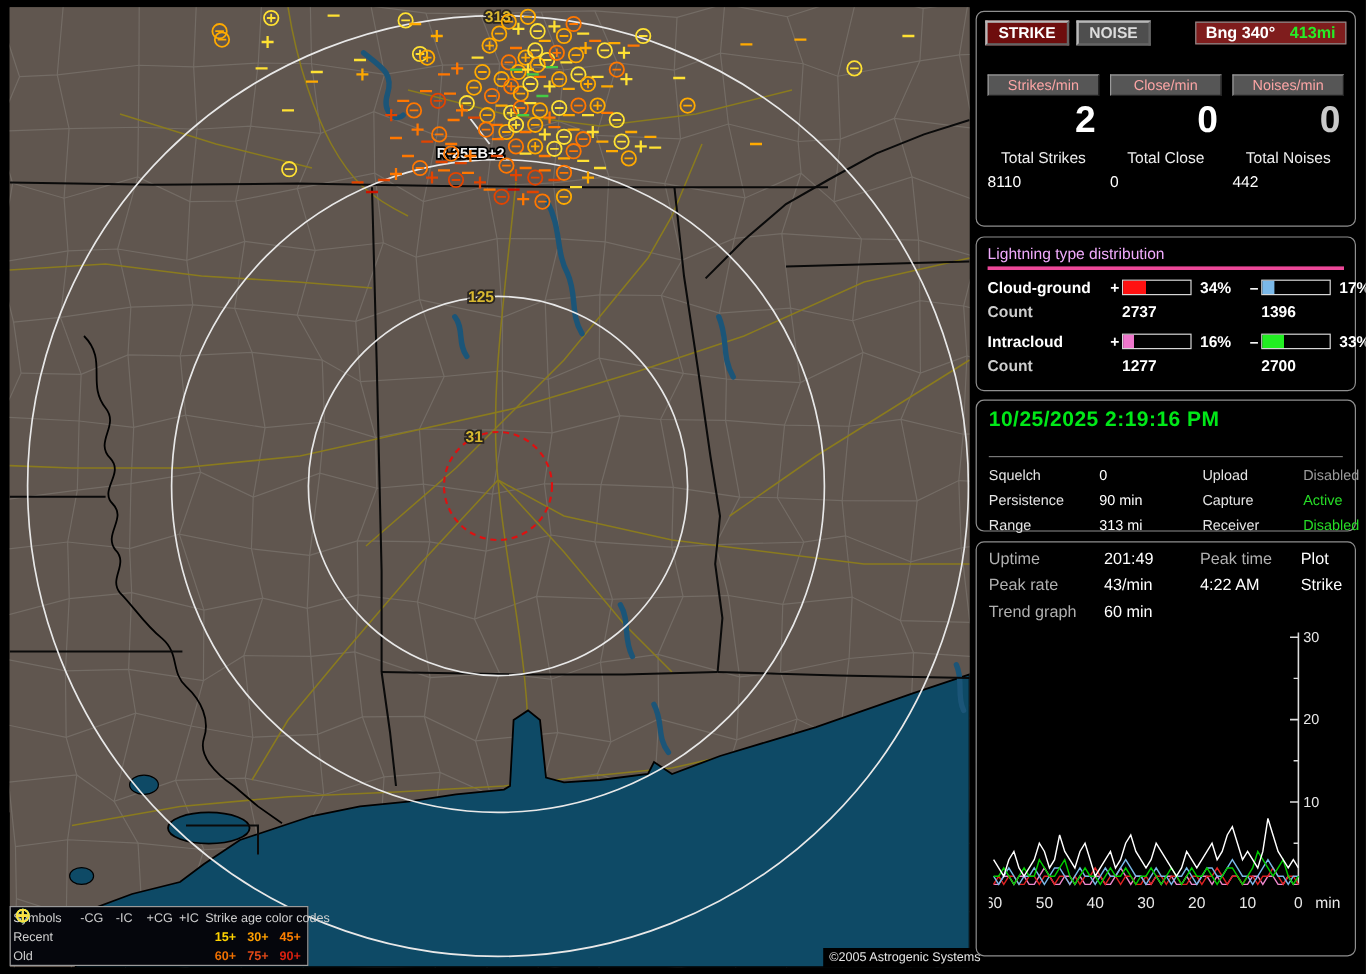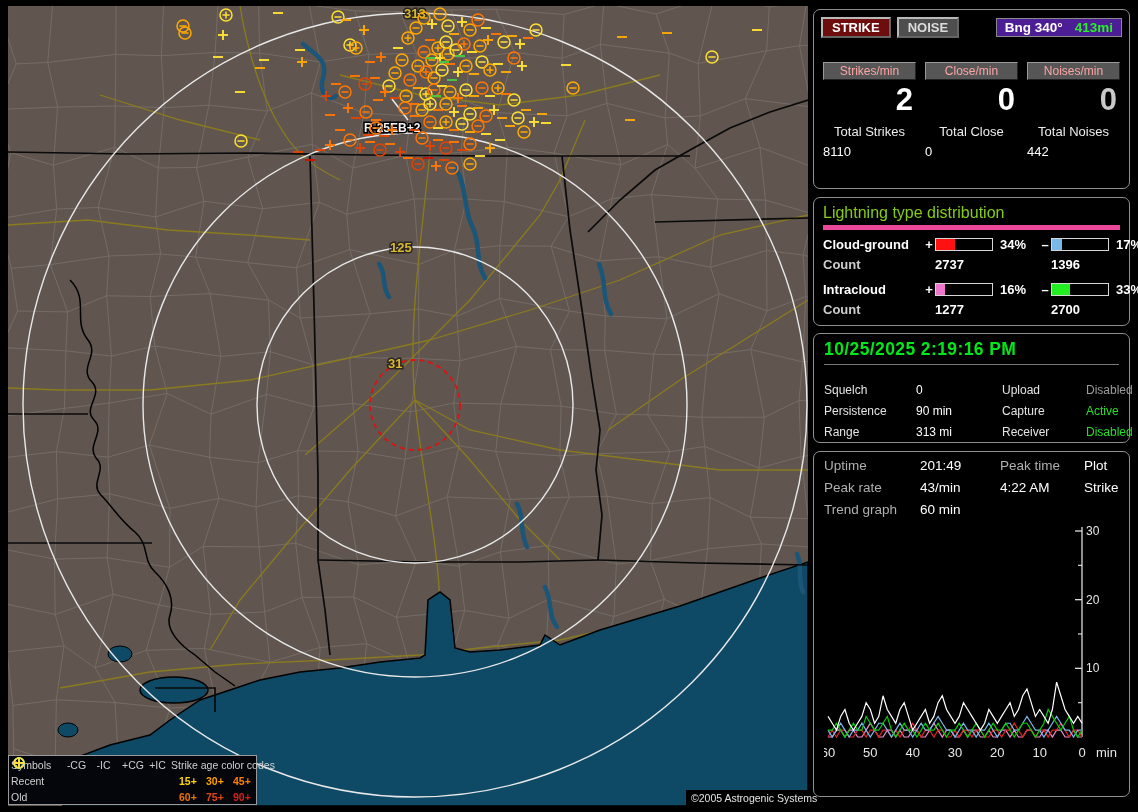--- a/index.html
+++ b/index.html
@@ -20,46 +20,46 @@
   .legendbox .agecell{font-weight:bold;}
   .symcell{display:flex;justify-content:center;}
   
   .pbox{position:absolute;left:813px;width:317px;background:#000;border:1px solid #8f8f8f;
         border-radius:7px;box-sizing:border-box;color:#fff;}
   .box1{top:9px;height:180px;padding:7px 7px;}
   .row1{display:flex;align-items:center;}
   .btn{font-weight:bold;font-size:13px;padding:1px 9px;border:2px outset #b9b9b9;cursor:pointer;}
   .btn-strike{background:#6e0d0d;color:#fff;margin-right:6px;}
   .btn-noise{background:#4e4e4e;color:#dcdcdc;}
-  .bngpanel{margin-left:auto;background:#4c1d95;border:1px solid #8a8a8a;padding:1px 8px;
+  .bngpanel{margin-left:auto;background:#7f1d1d;border:1px solid #8a8a8a;padding:1px 8px;
             font-weight:bold;font-size:13.5px;display:flex;gap:12px;}
   .bngdist{color:#27ee27;}
   .cols{display:flex;justify-content:space-between;margin-top:24px;padding:0 2px;}
   .ccol{width:93px;display:flex;flex-direction:column;}
   .chip{background:#565656;color:#fca5a5;font-size:12px;text-align:center;padding:1px 0;
         border:1px solid #9a9a9a;border-right-color:#222;border-bottom-color:#222;}
   .bignum{font-size:31px;font-weight:bold;text-align:right;padding-right:3px;margin-top:3px;line-height:34px;}
   .bignum.dim{color:#c9c9c9;}
   .totlabel{font-size:13px;color:#ececec;text-align:center;margin-top:7px;white-space:nowrap;}
   .totval{font-size:13px;text-align:left;padding-right:3px;margin-top:5px;}
   .box2{top:197px;height:129px;padding:6px 9px;}
-  .disttitle{color:#84cc16;font-size:16px;border-bottom:5px solid #ec4899;padding-bottom:3px;margin-bottom:7px;}
+  .disttitle{color:#f0abfc;font-size:13px;border-bottom:3px solid #ec4899;padding-bottom:3px;margin-bottom:7px;}
   .distrow{display:grid;grid-template-columns:100px 12px 58px 46px 12px 58px 31px;
            align-items:center;font-size:13px;}
   .dlabel{font-weight:bold;}
   .sign{font-weight:bold;text-align:center;}
   .dbar{height:11px;border:1px solid #d6d6d6;background:#000;position:relative;}
   .dbar i{position:absolute;left:0;top:0;bottom:0;}
   .dpct{font-weight:bold;padding-left:7px;}
   .countrow{display:grid;grid-template-columns:112px 116px auto;font-size:13px;margin:5px 0 10px;}
   .countlbl{color:#cdcdcd;font-weight:bold;}
   .countval{font-weight:bold;}
   .box3{top:333px;height:110px;padding:5px 10px;}
   .dt{color:#00e818;font-weight:bold;font-size:17.5px;letter-spacing:.4px;
-      border-bottom:1px solid #787878;padding-bottom:4px;margin-bottom:18px;}
+      border-bottom:1px solid #787878;padding-bottom:20px;margin-bottom:8px;}
   .sgrid{display:grid;grid-template-columns:92px 86px 84px auto;row-gap:7px;font-size:12px;}
   .sgrid .lbl{color:#e4e4e4;} .sgrid .val{color:#fff;}
   .sgrid .dim{color:#9c9c9c;} .sgrid .green{color:#27dd27;}
   .box4{top:451px;height:346px;padding:6px 10px;}
   .ugrid{display:grid;grid-template-columns:96px 80px 84px auto;row-gap:7px;font-size:13.5px;}
   .ugrid .lbl{color:#b0b0b0;} .ugrid .val{color:#fff;}
   .chartwrap{margin-top:6px;}
 </style>
 </head>
 <body>

